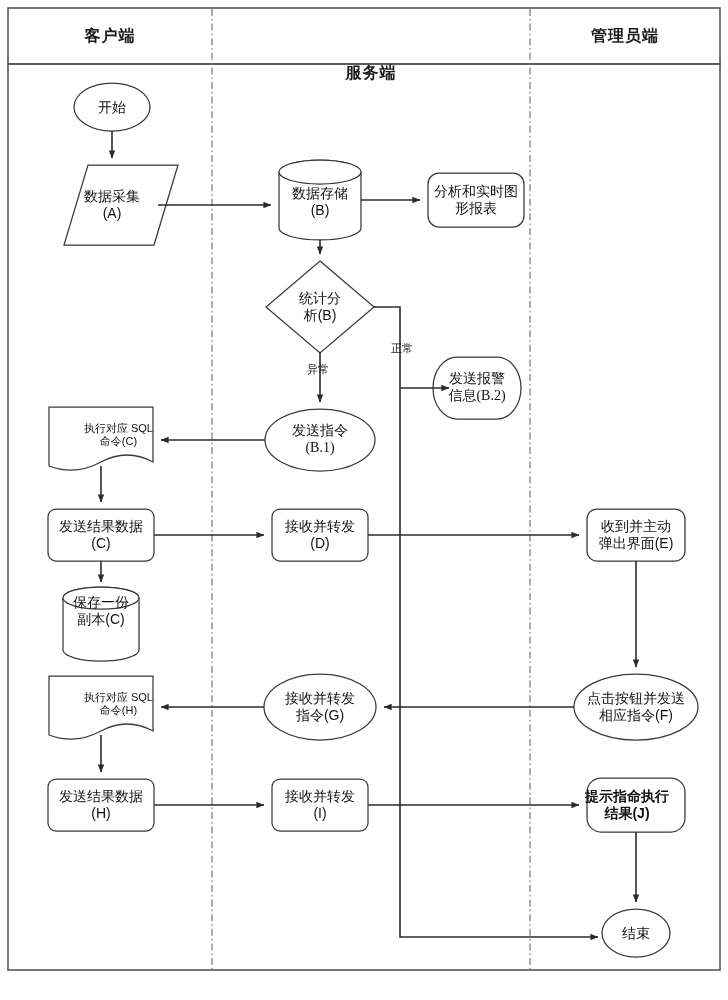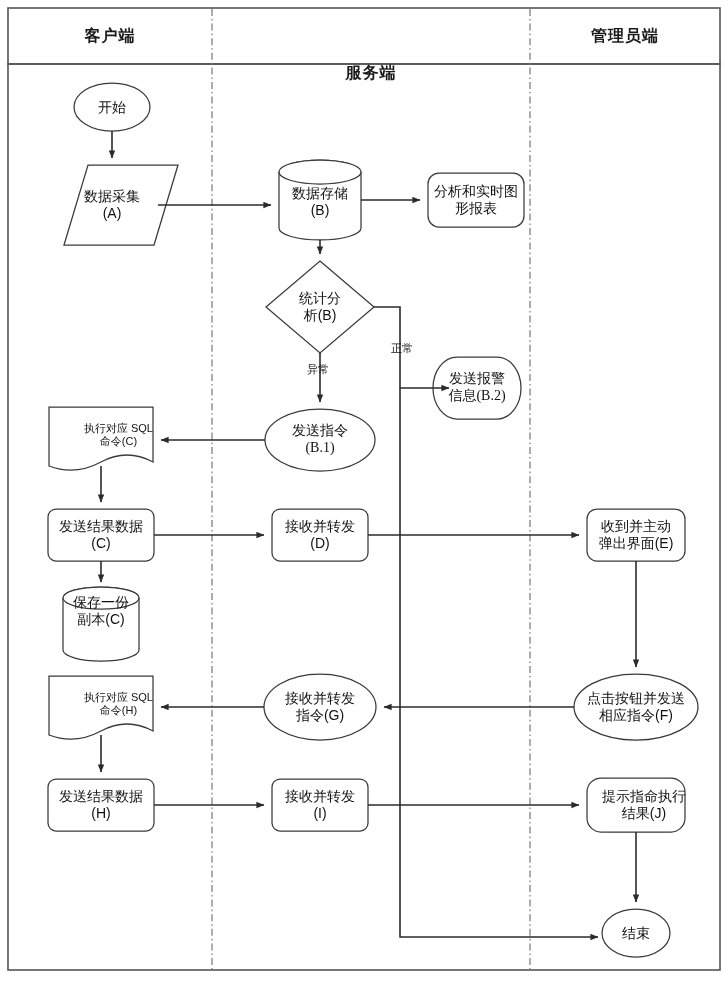--- a/index.html
+++ b/index.html
@@ -153,21 +153,21 @@
     </div>
   <div class="nodelabel nl-12" style="left:570px;top:683px;width:132px;height:48px;">
       <span>点击按钮并发送<br>相应指令(F)</span>
     </div>
   <div class="nodelabel nl-12" style="left:48px;top:781px;width:106px;height:48px;">
       <span>发送结果数据<br>(H)</span>
     </div>
   <div class="nodelabel nl-12" style="left:272px;top:781px;width:96px;height:48px;">
       <span>接收并转发<br>(I)</span>
     </div>
-  <div class="nodelabel nl-12" style="left:595px;top:781px;width:98px;height:48px;">
+  <div class="nodelabel nl-12" style="left:578px;top:781px;width:98px;height:48px;font-weight:bold;">
       <span>提示指命执行<br>结果(J)</span>
     </div>
   <div class="nodelabel nl-12" style="left:602px;top:909px;width:68px;height:48px;">
       <span>结束</span>
     </div>
 
   <div class="edgelabel" style="left:385px;top:310px;width:34px;margin-top:31px;">正常</div>
   <div class="edgelabel" style="left:301px;top:362px;width:34px;">异常</div>
 
 </div>

